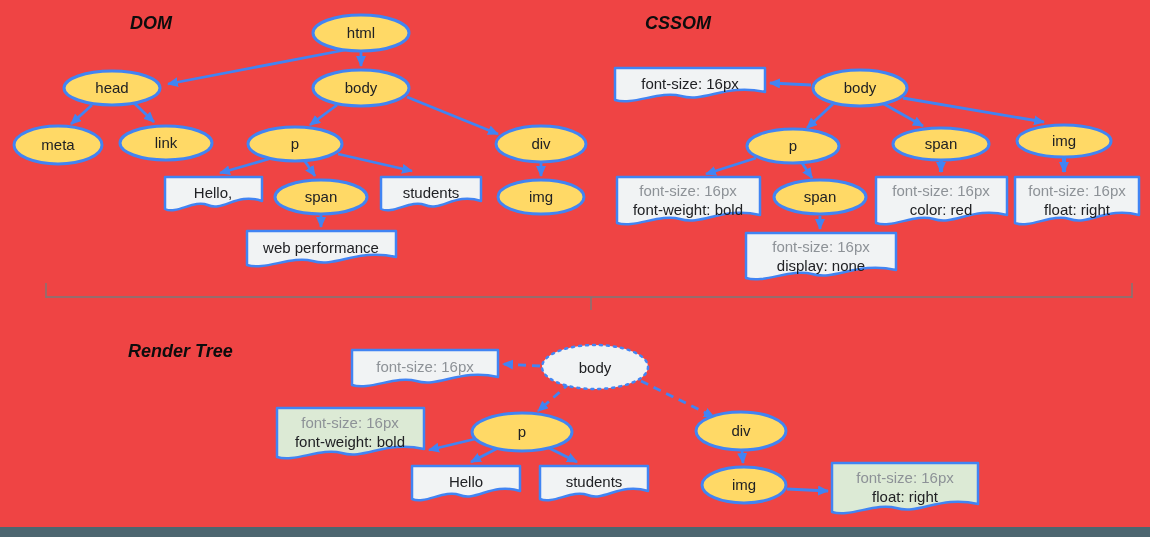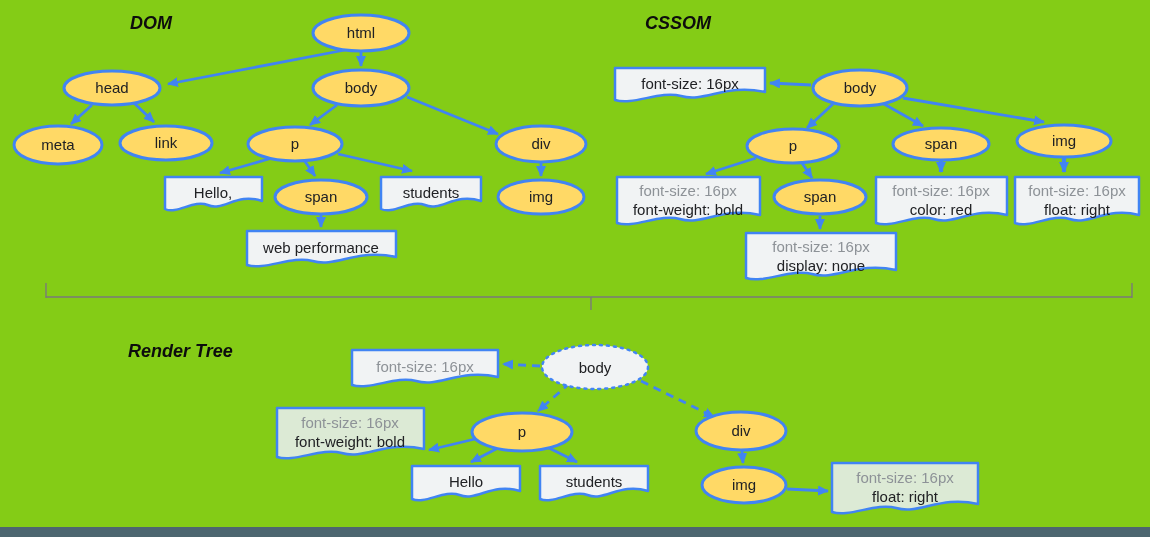--- a/index.html
+++ b/index.html
@@ -1,16 +1,16 @@
 <!DOCTYPE html>
 <html><head>
 <meta charset="utf-8">
 <style>
   html,body{margin:0;padding:0;background:#ffffff;}
-  #stage{position:relative;width:1150px;height:537px;background:#84cc16;overflow:hidden;}
+  #stage{position:relative;width:1150px;height:537px;background:#ef4444;overflow:hidden;}
   svg{display:block;}
   text{font-family:"Liberation Sans",sans-serif;}
   .title{font-size:18px;font-weight:bold;font-style:italic;fill:#0d0d0d;}
   .lbl{font-size:15px;fill:#202124;text-anchor:middle;}
   .box-txt{font-size:15px;fill:#202124;text-anchor:middle;}
   .box-gray-txt{font-size:15px;fill:#8d9297;text-anchor:middle;}
   .node{stroke:#4184f3;stroke-width:3;}
   .node-dotted{stroke:#4285f4;stroke-width:2.5;stroke-dasharray:2 5;stroke-linecap:round;}
   .doc{stroke:#4184f3;stroke-width:2.5;stroke-linejoin:round;}
   .arrow{stroke:#4184f3;stroke-width:2.8;fill:none;marker-end:url(#ah);}

